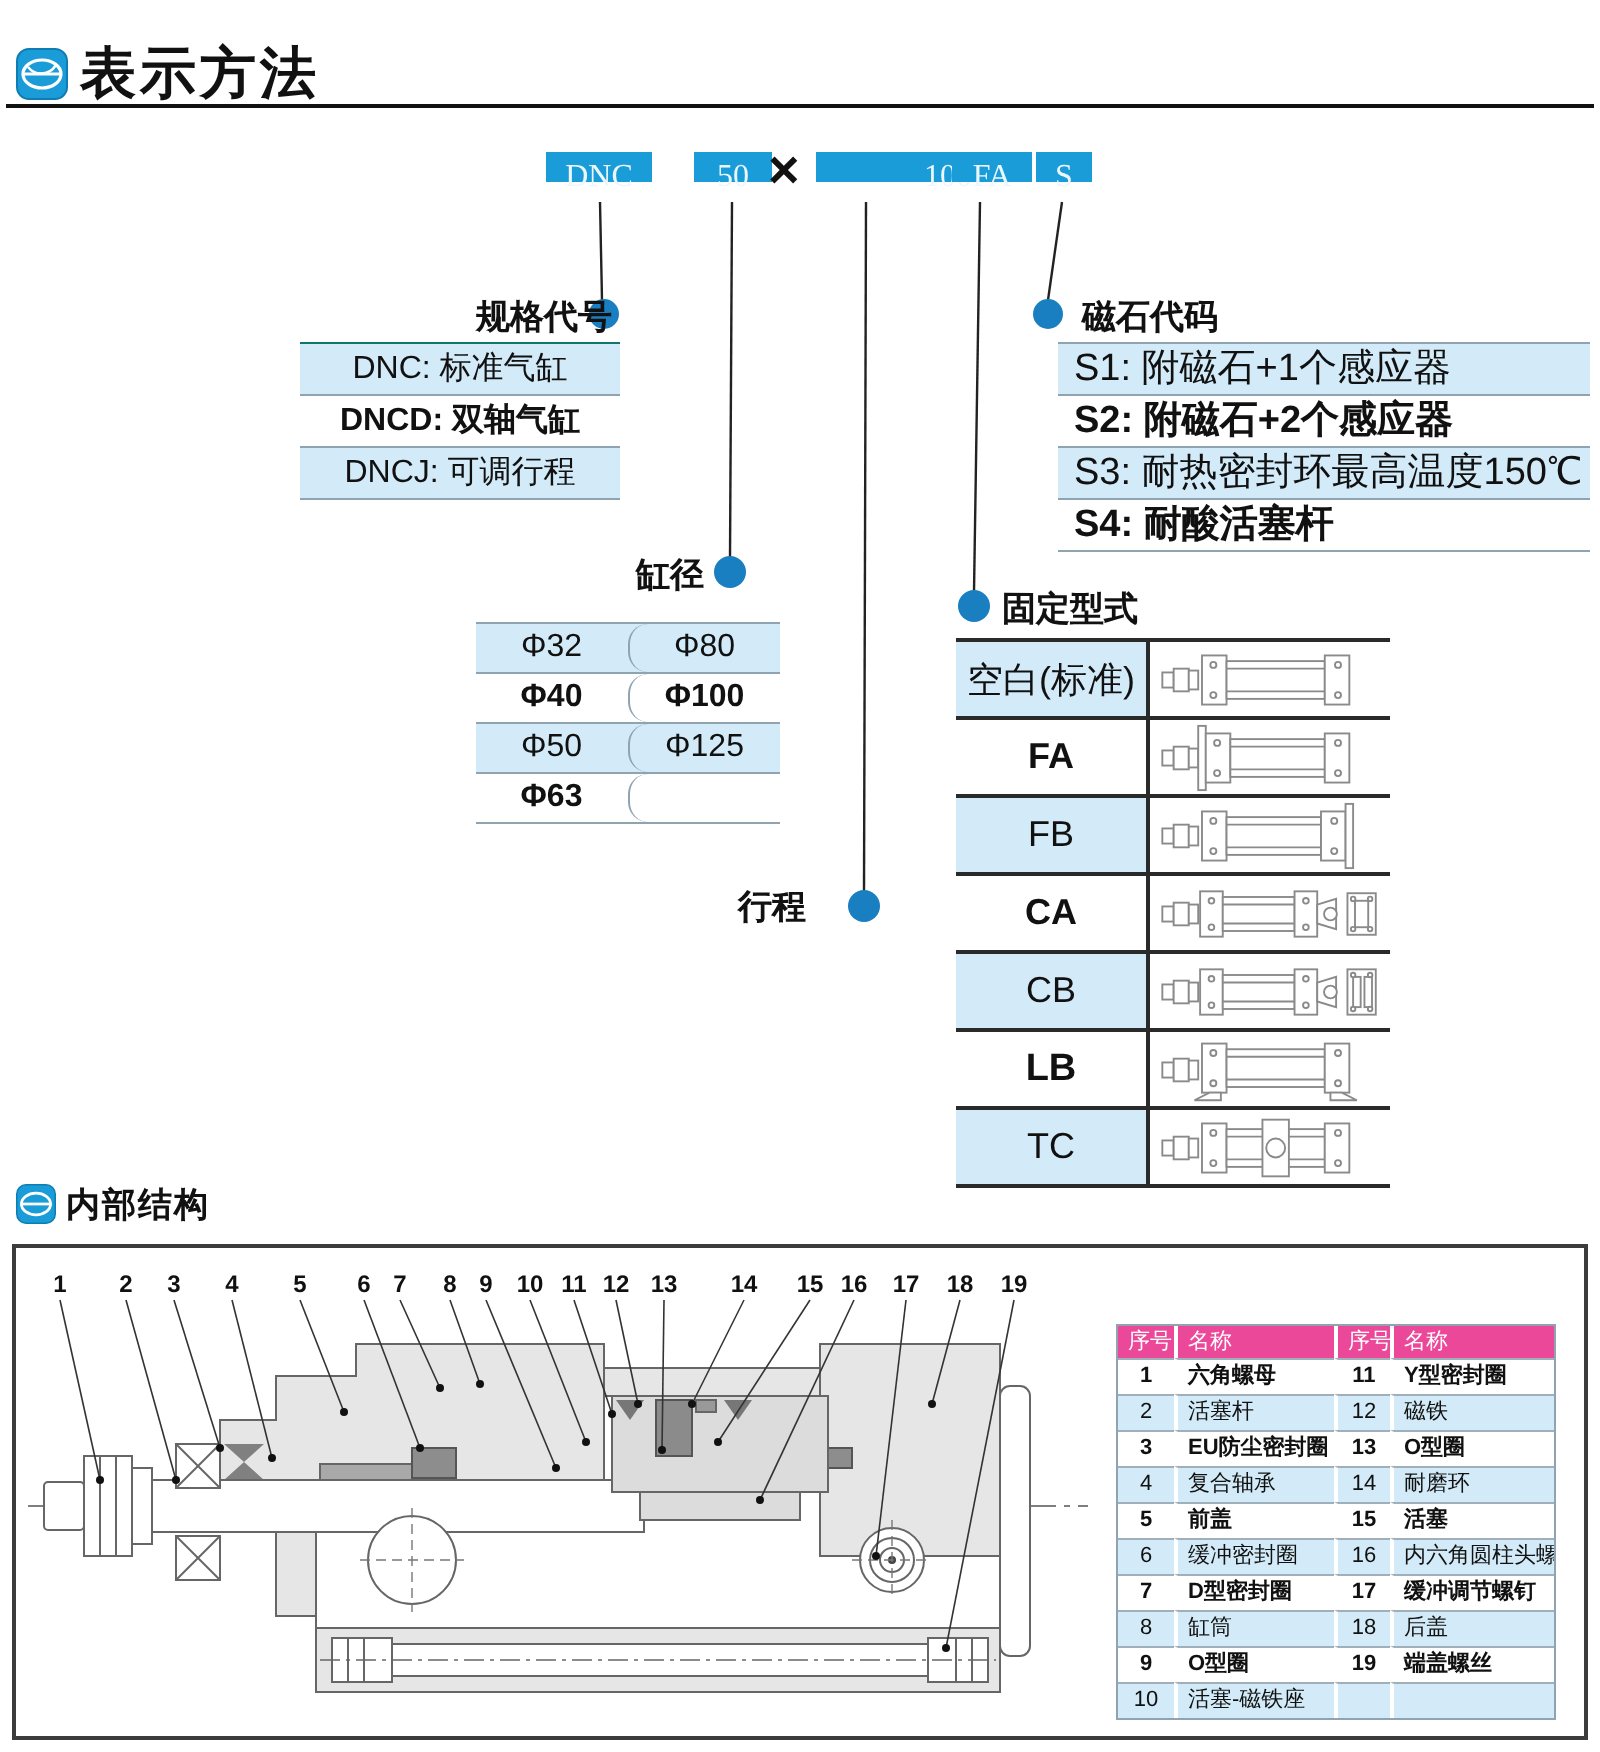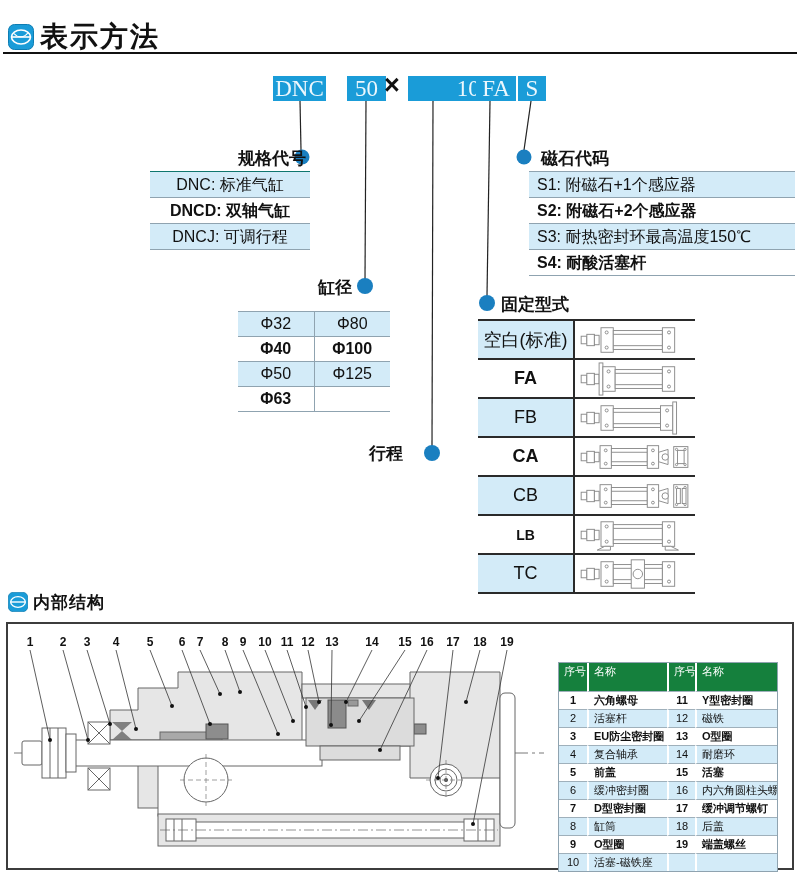--- a/index.html
+++ b/index.html
@@ -2,49 +2,49 @@
 <html><head>
 <meta charset="utf-8">
 <style>
   html,body{margin:0;padding:0;background:#fff;}
   body{width:800px;height:876px;position:relative;font-family:"Liberation Sans",sans-serif;color:#111;overflow:hidden;}
   .abs{position:absolute;}
   
   .h-title{position:absolute;left:40px;top:18px;font-family:"Liberation Serif",serif;font-size:28px;font-weight:600;letter-spacing:2px;}
   .h-rule{position:absolute;left:3px;top:52px;width:794px;height:2px;background:#111;}
   
-  .codebox{position:absolute;top:76px;height:25px;background:#1a9cd8;color:#ecf7fd;font-family:"Liberation Serif",serif;font-size:23px;text-align:center;line-height:25px;}
+  .codebox{position:absolute;top:76px;height:15px;background:#1a9cd8;color:#ecf7fd;font-family:"Liberation Serif",serif;font-size:16px;text-align:center;line-height:25px;}
   .times{position:absolute;left:384px;top:70px;font-size:27px;font-weight:bold;color:#111;}
   
   .blabel{position:absolute;font-weight:bold;font-size:17px;white-space:nowrap;}
   
   .stable{position:absolute;left:150px;top:171px;width:160px;border-top:1px solid #0f766e;}
   .srow{height:25px;line-height:25px;text-align:center;font-size:16px;border-bottom:1px solid #8fa3b0;}
   .btable{position:absolute;left:238px;top:297px;width:152px;border-top:1px solid #8fa3b0;margin-top:14px;}
   .brow{display:flex;height:24px;border-bottom:1px solid #8fa3b0;}
   .bcell{width:76px;line-height:24px;text-align:center;font-size:16px;}
-  .bcell+.bcell{border-left:1px solid #8fa3b0;}
+  .bcell+.bcell{border-left:1px solid #8fa3b0;border-radius:10px;}
   .glist{position:absolute;left:529px;top:171px;width:266px;border-top:1px solid #8fa3b0;}
-  .grow{height:25px;line-height:25px;padding-left:8px;font-size:16px;border-bottom:1px solid #8fa3b0;white-space:nowrap;}
+  .grow{height:25px;line-height:25px;padding-left:8px;font-size:19px;border-bottom:1px solid #8fa3b0;white-space:nowrap;}
   .row-blue{background:#d3ebf8;}
   .bold{font-weight:bold;}
   
   .mtable{position:absolute;left:478px;top:319px;width:217px;border-top:2px solid #2a2a2a;}
   .mrow{display:flex;height:37px;border-bottom:2px solid #2a2a2a;}
   .mlabel{width:95px;display:flex;align-items:center;justify-content:center;font-size:18px;}
   .mdiag{width:120px;border-left:2px solid #2a2a2a;background:#fff;display:flex;align-items:center;justify-content:center;}
   
   .ibox{position:absolute;left:6px;top:622px;width:788px;height:248px;border:2px solid #3c3c3c;box-sizing:border-box;background:#fff;}
   .i-title{position:absolute;left:33px;top:591px;font-family:"Liberation Serif",serif;font-size:17px;font-weight:bold;letter-spacing:1px;}
   
   .ptable{position:absolute;left:550px;top:38px;display:grid;grid-template-columns:28px 80px 28px 82px;border:1px solid #8fa3b0;font-size:11px;}
   .pc{border-top:1px solid #9fb0bb;line-height:17px;height:17px;text-align:center;overflow:hidden;white-space:nowrap;}
   .pc.name{text-align:left;padding-left:5px;}
   .pc.v{border-left:2px solid #fff;}
-  .phead{background:#15803d;color:#fff;border-top:none;height:28px;line-height:16px;text-align:left;padding-left:5px;}
+  .phead{background:#ec4899;color:#fff;border-top:none;height:16px;line-height:16px;text-align:left;padding-left:5px;}
   svg text{font-family:"Liberation Sans",sans-serif;}
   .overlay{position:absolute;left:0;top:0;pointer-events:none;}
 </style>
 </head>
 <body>
 
 <span class="abs" style="left:8px;top:24px;width:26px;height:26px;">
   <svg width="26" height="26" viewBox="0 0 26 26">
     <rect x="0.5" y="0.5" width="25" height="25" rx="6" fill="#1a9cd8" stroke="#0e7db3"></rect>
     <ellipse cx="13" cy="13" rx="9.5" ry="7" fill="none" stroke="#fff" stroke-width="1.6"></ellipse>
@@ -226,21 +226,21 @@
           <rect x="102" y="10" width="4" height="16"></rect>
           <rect x="108" y="10" width="4" height="16"></rect>
         <circle cx="102" cy="9" r="1.2"></circle>
           <circle cx="111" cy="9" r="1.2"></circle>
           <circle cx="102" cy="27" r="1.2"></circle>
           <circle cx="111" cy="27" r="1.2"></circle>
       </svg>
     </div>
   </div>
   <div class="mrow">
-    <div class="mlabel bold" style="font-size:14px;">LB</div>
+    <div class="mlabel bold" style="font-size:19px;">LB</div>
     <div class="mdiag">
       <svg width="112" height="34" viewBox="0 0 116 36" stroke="#8a8a8a" fill="#fff" stroke-width="1">
         <rect x="1" y="14" width="6" height="8"></rect>
           <rect x="7" y="12" width="8" height="12"></rect>
           <rect x="15" y="13" width="5" height="10"></rect>
         <rect x="22" y="4" width="13" height="26"></rect>
           <circle cx="28" cy="9" r="1.6"></circle>
           <circle cx="28" cy="25" r="1.6"></circle>
         <rect x="35" y="7" width="52" height="20"></rect>
           <line x1="35" y1="11" x2="87" y2="11"></line>

